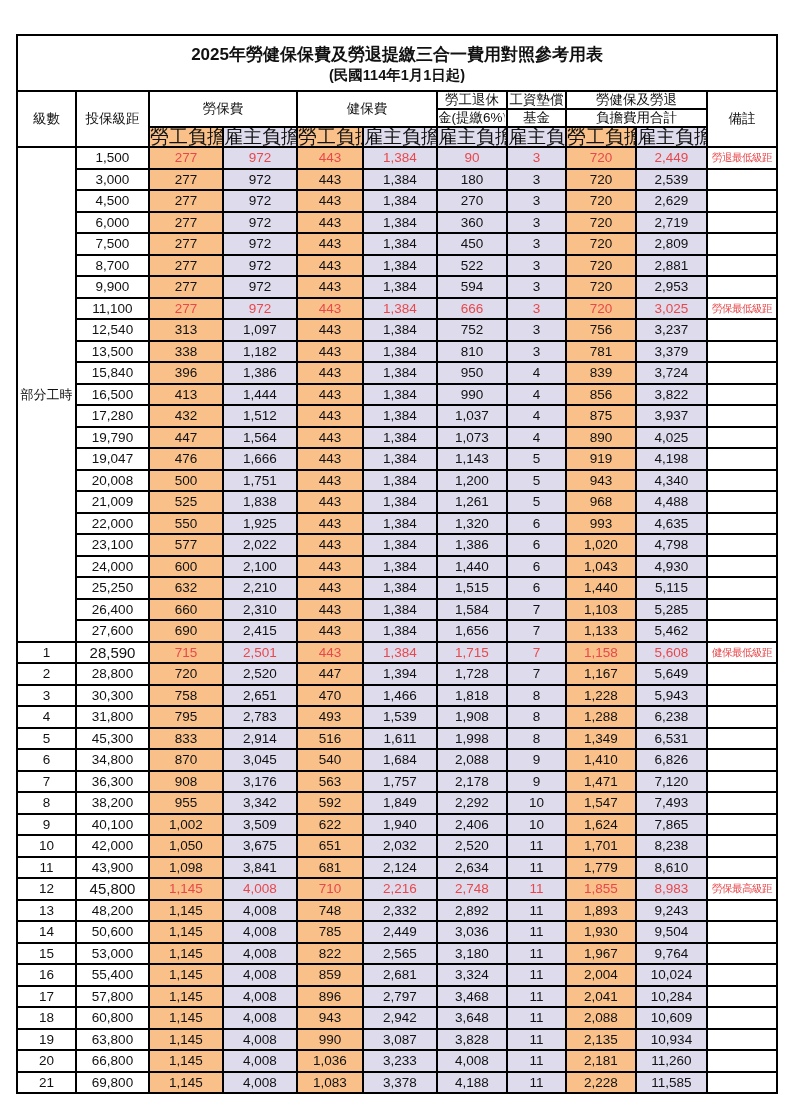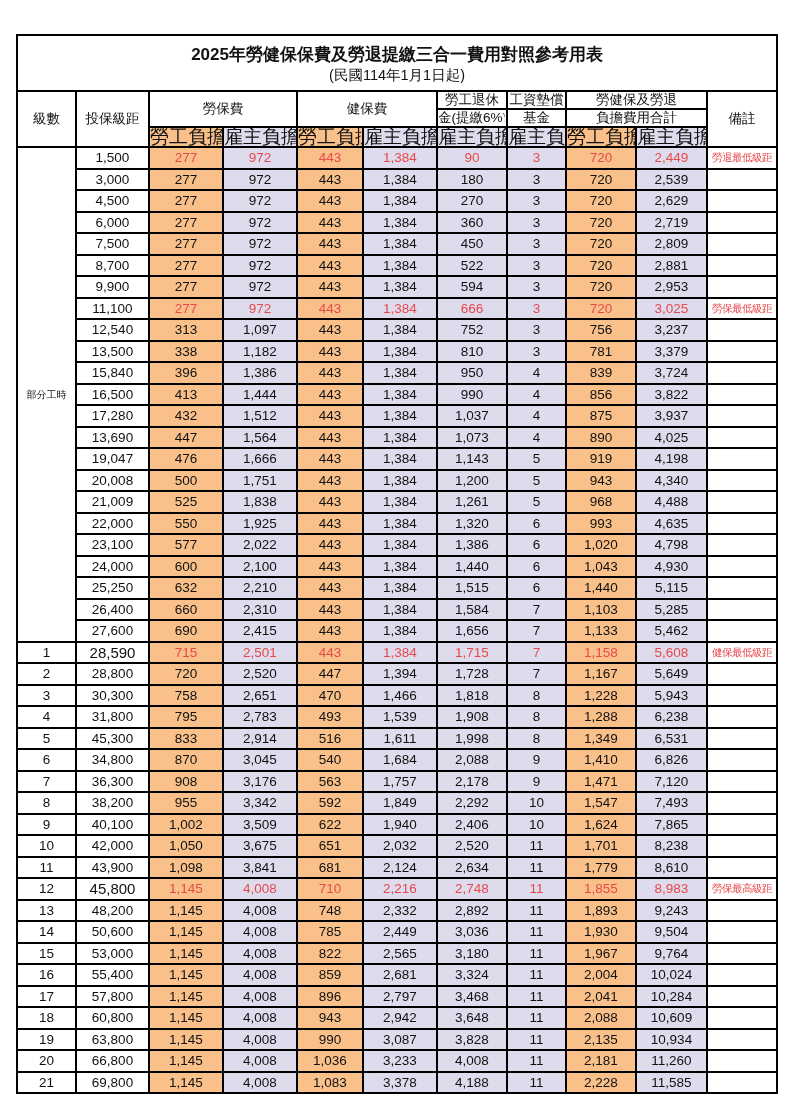--- a/index.html
+++ b/index.html
@@ -22,29 +22,29 @@
   }
   .premium th,.premium td{
     border:2px solid var(--grid);
     text-align:center;vertical-align:middle;
     padding:0;color:#111;
     font-weight:normal;
     overflow:hidden;white-space:nowrap;
   }
   .title-cell{height:54px;background:#fff;margin-top:36px;}
   .title-line{font-size:17px;font-weight:bold;line-height:1.55;}
-  .subtitle-line{font-size:14.5px;font-weight:normal;line-height:1.1;}
+  .subtitle-line{font-size:14.5px;font-weight:bold;line-height:1.1;}
   tr.h1 th{height:16px;font-size:13.5px;line-height:16px;}
   tr.h2 th{height:16px;font-size:13.5px;line-height:16px;border-radius:8px;}
   tr.h3 th{height:18px;font-size:19px;line-height:18px;}
   tbody td{height:19.5px;font-size:13.5px;line-height:19.5px;}
   .c-emp{background:var(--employee-bg);}
   .c-er{background:var(--employer-bg);}
   .level-cell,.bracket,.remark{background:#fff;}
-  .part-time{font-size:10px;color:#333;}
+  .part-time{font-size:13px;color:#333;}
   .bold-bracket{font-weight:bold;font-size:15px;margin-top:41px;}
   tr.red-row td.val,tr.red-row td.remark{color:var(--highlight-red);}
   td.remark{font-size:10.5px;letter-spacing:-0.5px;color:var(--highlight-red);margin-top:24px;}
 </style>
 </head>
 <body>
 
 <div class="page">
   <table class="premium">
     <colgroup>
@@ -245,21 +245,21 @@
           <td class="val c-er">1,512</td>
           <td class="val c-emp">443</td>
           <td class="val c-er">1,384</td>
           <td class="val c-er">1,037</td>
           <td class="val c-er">4</td>
           <td class="val c-emp">875</td>
           <td class="val c-er">3,937</td>
           <td class="remark"></td>
         </tr>
         <tr>
-          <td class="bracket">13,690</td>
+          <td class="bracket">19,790</td>
           <td class="val c-emp">447</td>
           <td class="val c-er">1,564</td>
           <td class="val c-emp">443</td>
           <td class="val c-er">1,384</td>
           <td class="val c-er">1,073</td>
           <td class="val c-er">4</td>
           <td class="val c-emp">890</td>
           <td class="val c-er">4,025</td>
           <td class="remark"></td>
         </tr>

